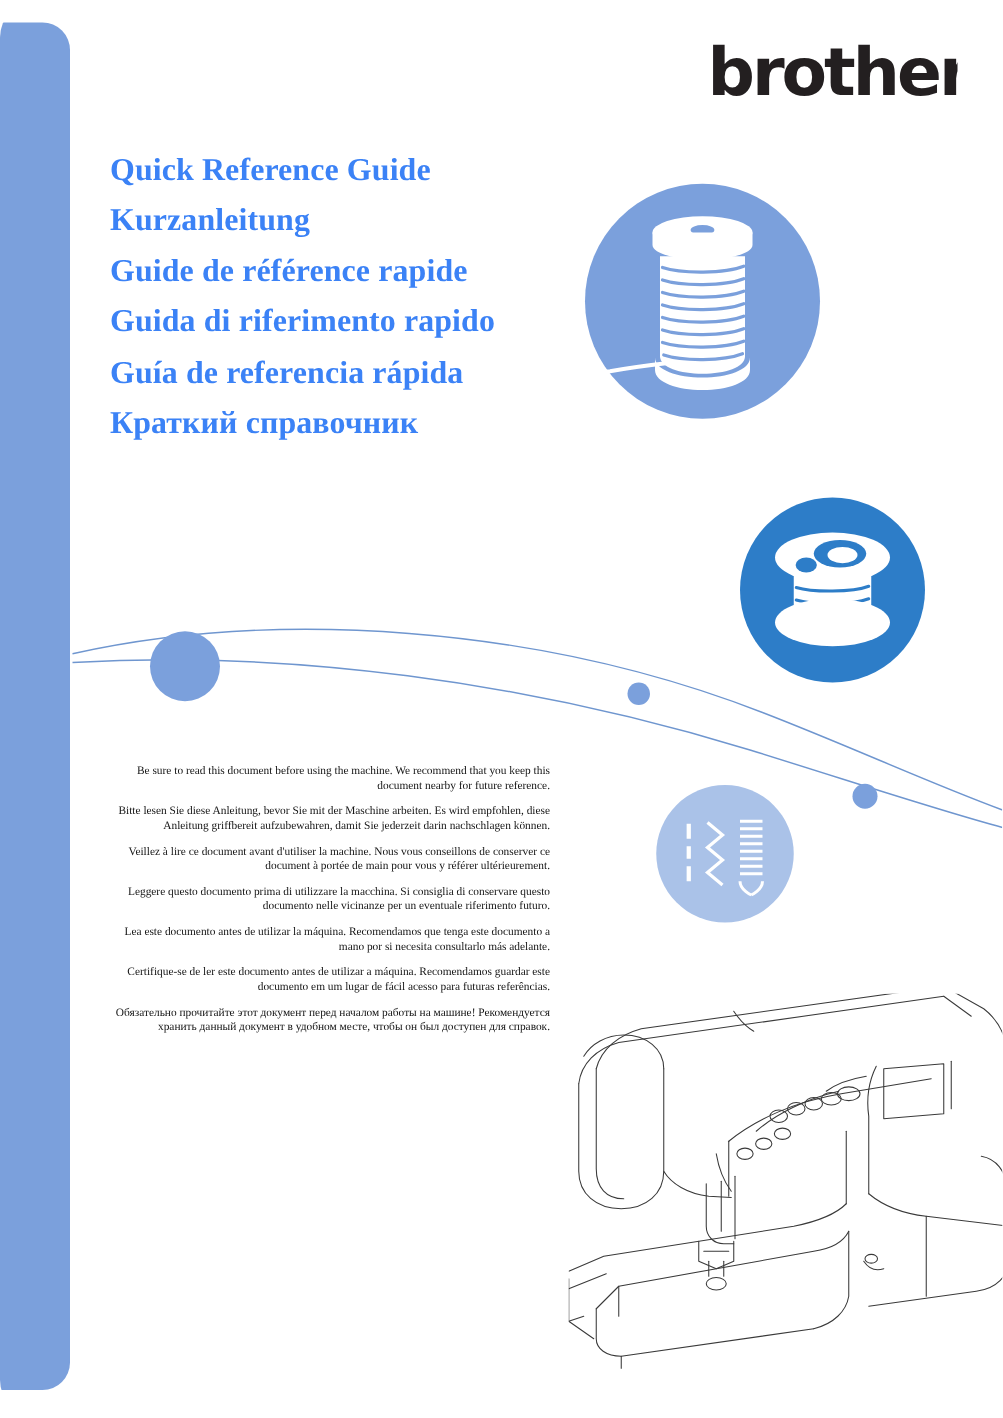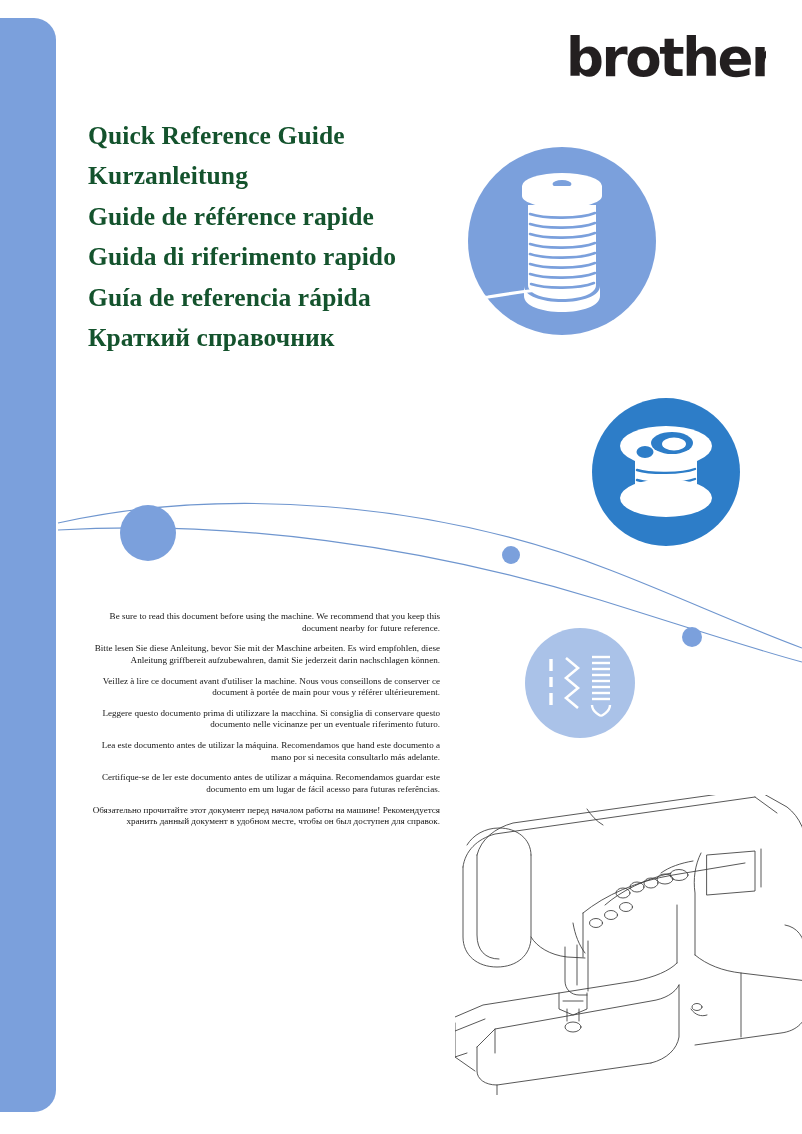--- a/index.html
+++ b/index.html
@@ -9,20 +9,21 @@
   }
   body {
     font-family: "Liberation Serif", serif;
   }
   #page {
     position: relative;
     width: 802px;
     height: 1134px;
     background: #ffffff;
     overflow: hidden;
+    border-radius: 30px;
   }
 
   
   #sidebar {
     position: absolute;
     left: -14px;
     top: 18px;
     width: 70px;
     height: 1094px;
     background: #7ba0dc;
@@ -43,21 +44,21 @@
     position: absolute;
     left: 88px;
     top: 116px;
     width: 420px;
   }
   .title-line {
     font-family: "Liberation Serif", serif;
     font-weight: bold;
     font-size: 25.5px;
     line-height: 40.4px;
-    color: #14532d;
+    color: #3b82f6;
     white-space: nowrap;
     letter-spacing: 0.1px;
   }
 
   
   #decor {
     position: absolute;
     left: 0;
     top: 0;
     width: 802px;
@@ -201,21 +202,21 @@
   <div id="bodytext">
     <p class="para">Be sure to read this document before using the machine.
 We recommend that you keep this document nearby for future reference.</p>
     <p class="para">Bitte lesen Sie diese Anleitung, bevor Sie mit der Maschine arbeiten.
 Es wird empfohlen, diese Anleitung griffbereit aufzubewahren, damit Sie jederzeit darin nachschlagen können.</p>
     <p class="para">Veillez à lire ce document avant d'utiliser la machine.
 Nous vous conseillons de conserver ce document à portée de main pour vous y référer ultérieurement.</p>
     <p class="para">Leggere questo documento prima di utilizzare la macchina.
 Si consiglia di conservare questo documento nelle vicinanze per un eventuale riferimento futuro.</p>
     <p class="para">Lea este documento antes de utilizar la máquina.
-Recomendamos que hand este documento a mano por si necesita consultarlo más adelante.</p>
+Recomendamos que tenga este documento a mano por si necesita consultarlo más adelante.</p>
     <p class="para">Certifique-se de ler este documento antes de utilizar a máquina.
 Recomendamos guardar este documento em um lugar de fácil acesso para futuras referências.</p>
     <p class="para">Обязательно прочитайте этот документ перед началом работы на машине!
 Рекомендуется хранить данный документ в удобном месте, чтобы он был доступен для справок.</p>
   </div>
 
   <svg id="machine" viewBox="0 0 360 300" width="360" height="300">
     <g fill="none" stroke="#3a3a3a" stroke-width="0.85" stroke-linejoin="round" stroke-linecap="round">
 
       <path d="M 22,60 C 26,44 40,33 58,28 L 300,-6"></path>

